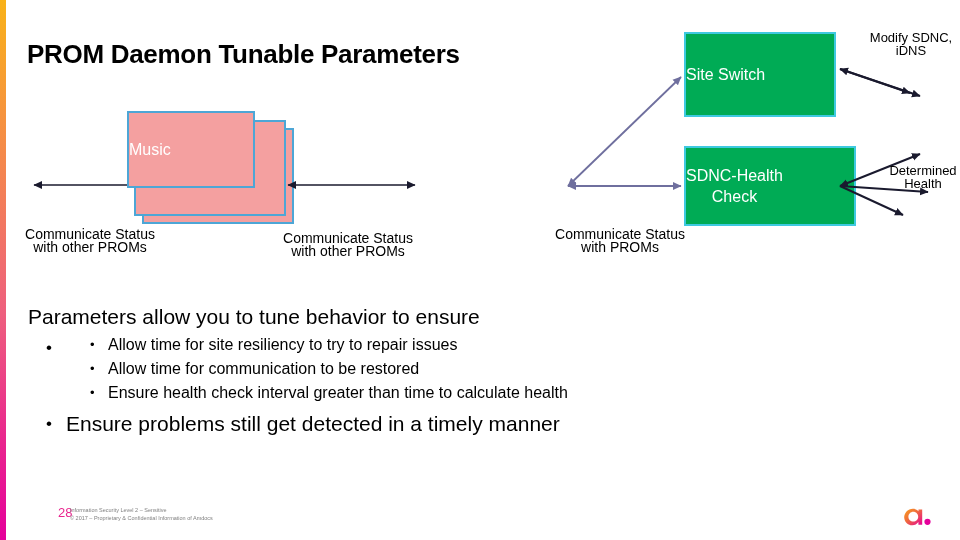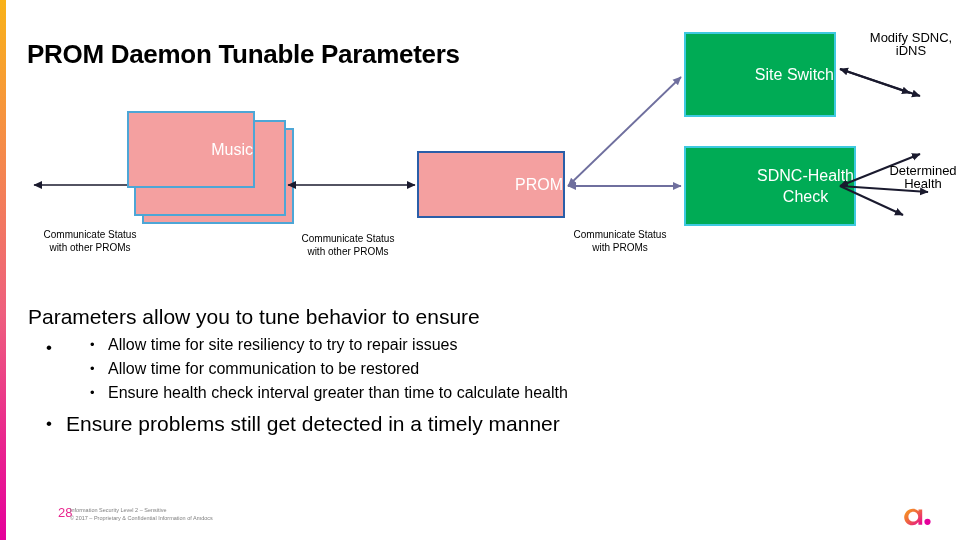--- a/index.html
+++ b/index.html
@@ -42,21 +42,21 @@
     letter-spacing: -0.3px;
     white-space: nowrap;
   }
 
   
   .shape {
     position: absolute;
     box-sizing: border-box;
     display: flex;
     align-items: center;
-    justify-content: flex-end;
+    justify-content: flex-start;
     text-align: center;
     color: #ffffff;
   }
   .pink {
     background: #f4a0a0;
     border: 2px solid #4da6d6;
   }
   .pink-main {
     background: #f4a0a0;
     border: 2px solid #2a5ea8;
@@ -73,21 +73,21 @@
   #prom-box   { left: 417px; top: 151px; width: 148px; height: 67px;
                 font-size: 16px; }
   #site-switch-box { left: 684px; top: 32px; width: 152px; height: 85px;
                 font-size: 16px; }
   #sdnc-box   { left: 684px; top: 146px; width: 172px; height: 80px;
                 font-size: 16px; line-height: 21px; }
 
   
   .annot {
     position: absolute;
-    font-size: 10px;
+    font-size: 14px;
     line-height: 13px;
     color: #000000;
     text-align: center;
     white-space: nowrap;
   }
   #annot-left   { left: 20px;  top: 228px; width: 140px; }
   #annot-mid    { left: 278px; top: 232px; width: 140px; }
   #annot-right  { left: 550px; top: 228px; width: 140px; }
 
   .annot-plain {
@@ -192,23 +192,20 @@
   <div id="accent-bar"></div>
 
   <div id="title">PROM Daemon Tunable Parameters</div>
 
   <div class="shape pink" id="music-box3"></div>
   <div class="shape pink" id="music-box2"></div>
   <div class="shape pink" id="music-box1">
     <span>Music</span>
   </div>
 
-  <div class="shape pink-main" id="prom-box">
-    <span>PROM</span>
-  </div>
 
   <div class="shape green" id="site-switch-box">
     <span>Site Switch</span>
   </div>
 
   <div class="shape green" id="sdnc-box">
     <span>
       <span>SDNC-Health</span><br>
       <span>Check</span>
     </span>

